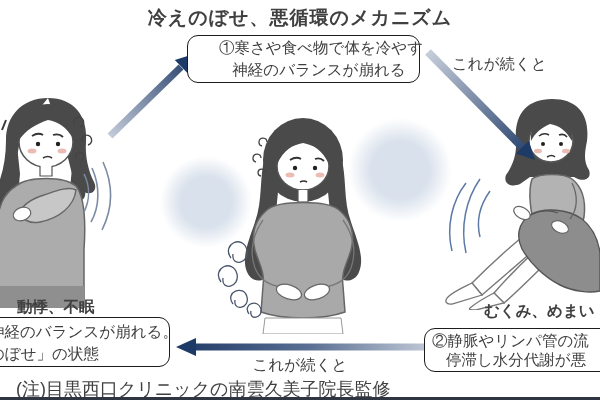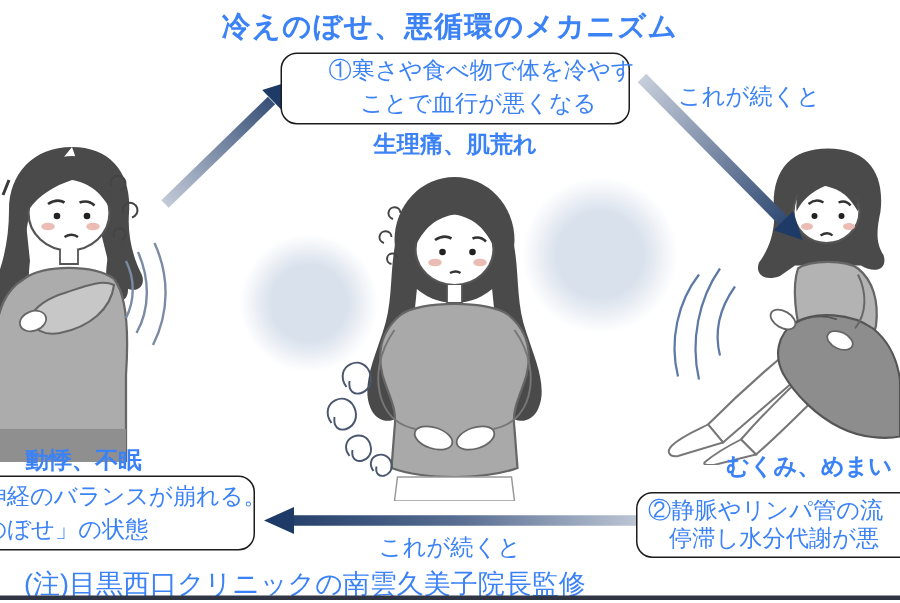--- a/index.html
+++ b/index.html
@@ -1,18 +1,18 @@
 <!DOCTYPE html>
 <html><head>
 <meta charset="utf-8">
 <style>
   html,body{margin:0;padding:0;background:#fff;}
   .canvas{
     position:relative;width:600px;height:402px;background:#ffffff;overflow:hidden;
-    font-family:"Liberation Sans",sans-serif;color:#3b82f6;
+    font-family:"Liberation Sans",sans-serif;color:#404040;
   }
   .abs{position:absolute;}
   .title{
     top:5px;left:0;width:100%;text-align:center;
     font-size:19px;font-weight:bold;letter-spacing:1px;
   }
   .rbox{
     background:#fff;border:1.8px solid #1c1c1c;border-radius:11px;
     font-size:15.5px;line-height:1.4;z-index:5;box-sizing:border-box;padding-left:31px;
   }
@@ -139,24 +139,23 @@
       <polygon points="535,160 515.9,153.5 528.7,140.9" fill="#1e3a66"></polygon>
     </g>
     <g>
       <line x1="470" y1="347" x2="194" y2="347" stroke="url(#gLeft)" stroke-width="7"></line>
       <polygon points="176,347 196,338 196,356" fill="#1e3a66"></polygon>
     </g>
   </svg>
 
   <div class="abs rbox" id="top-box">
     <div class="ln">①寒さや食べ物で体を冷やす</div>
-    <div class="ln">ことで血行が悪くなる</div>
+    <div class="ln">神経のバランスが崩れる</div>
   </div>
 
-  <div class="abs sym" style="left:187px;top:86px;width:233px;text-align:center;">生理痛、肌荒れ</div>
   <div class="abs lbl" style="left:452px;top:54px;">これが続くと</div>
   <div class="abs lbl" style="left:0;top:355px;width:600px;text-align:center;">これが続くと</div>
   <div class="abs sym" style="left:17px;top:297px;text-align:center;">動悸、不眠</div>
   <div class="abs sym" style="left:484px;top:301px;">むくみ、めまい</div>
 
   <div class="abs rbox" id="left-box">
     <div class="ln">神経のバランスが崩れる。</div>
     <div class="ln">のぼせ」の状態</div>
   </div>
 

